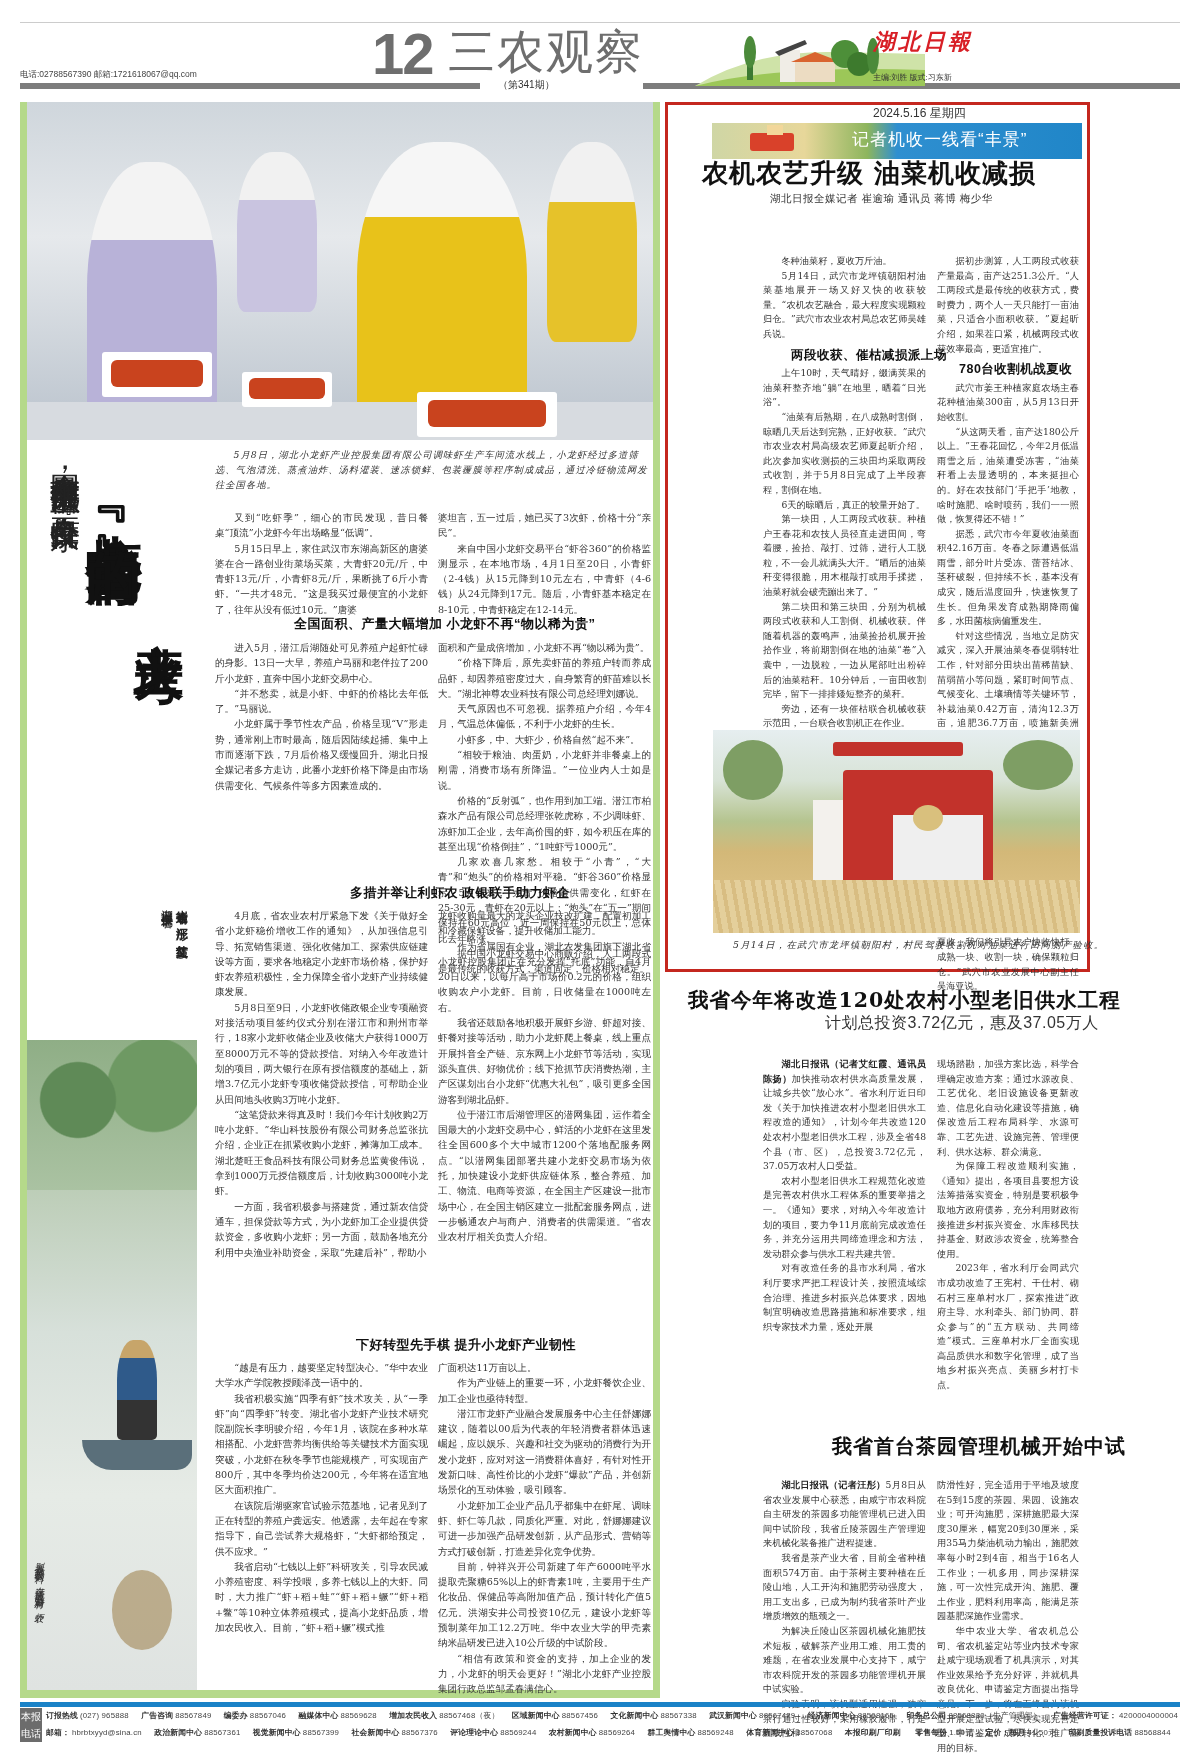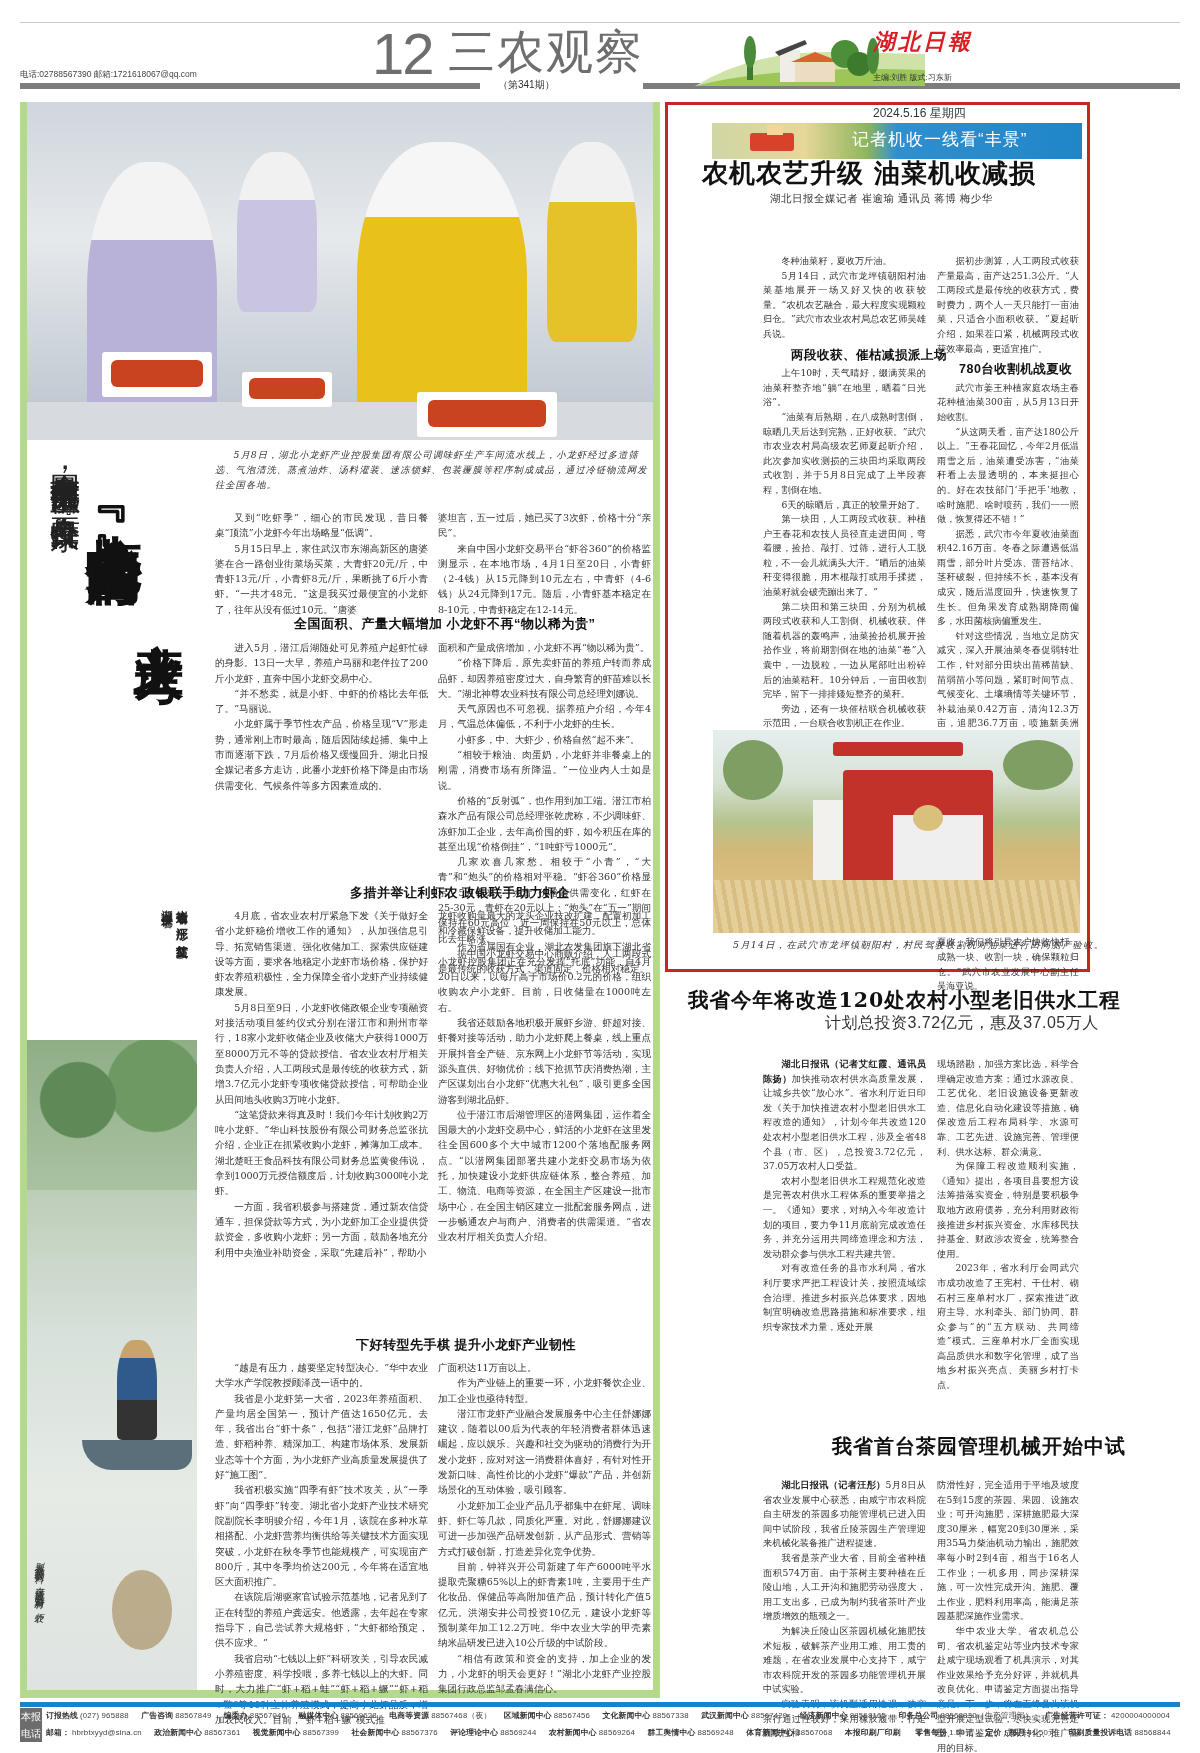--- a/index.html
+++ b/index.html
@@ -4,21 +4,21 @@
 <style>
   * { box-sizing: border-box; margin: 0; padding: 0; }
   html, body { width: 1200px; height: 1753px; background: #fff; overflow: hidden; }
   body { position: relative; font-family: "DejaVu Serif", "Liberation Serif", serif; color: #333; }
 
   
   .hdr-topline { position: absolute; left: 20px; top: 22px; width: 1160px; height: 1px; background: #ccc; }
   .hdr-contact { position: absolute; left: 20px; top: 69px; font-family: "Liberation Sans", sans-serif; font-size: 8.5px; color: #444; }
   .hdr-bar-left { position: absolute; left: 20px; top: 83px; width: 460px; height: 6px; background: #7d7d7d; }
   .hdr-bar-right { position: absolute; left: 643px; top: 83px; width: 537px; height: 6px; background: #7d7d7d; }
-  .hdr-pagenum { position: absolute; left: 372px; top: 25px; font-family: "Liberation Sans", sans-serif; font-size: 58px; font-weight: 400; color: #6e6e6e; letter-spacing: -2px; line-height: 1; }
+  .hdr-pagenum { position: absolute; left: 372px; top: 25px; font-family: "Liberation Sans", sans-serif; font-size: 58px; font-weight: 700; color: #6e6e6e; letter-spacing: -2px; line-height: 1; }
   .hdr-section { position: absolute; left: 448px; top: 28px; font-family: "DejaVu Serif", serif; font-size: 47px; color: #6e6e6e; line-height: 1; letter-spacing: 2px; }
   .hdr-issue { position: absolute; left: 498px; top: 78px; font-family: "Liberation Sans", sans-serif; font-size: 10px; color: #333; text-align: right; }
   .hdr-art { position: absolute; left: 695px; top: 30px; width: 230px; height: 56px; }
   .hdr-logo { position: absolute; left: 873px; top: 27px; font-family: "DejaVu Serif", serif; font-size: 22px; font-weight: bold; color: #d81f26; font-style: italic; letter-spacing: 3px; }
   .hdr-date { position: absolute; left: 873px; top: 61px; font-family: "Liberation Sans", sans-serif; font-size: 12px; color: #333; margin-top: 44px; }
   .hdr-editor { position: absolute; left: 873px; top: 72px; font-family: "Liberation Sans", sans-serif; font-size: 8px; color: #333; }
 
   
   .green-frame { position: absolute; left: 20px; top: 102px; width: 640px; height: 1596px; border: 7px solid #b5d98a; border-top: none; border-right: none; }
   .green-frame-r { position: absolute; left: 653px; top: 102px; width: 7px; height: 1596px; background: #b5d98a; }
@@ -186,35 +186,34 @@
   <p>小虾多，中、大虾少，价格自然“起不来”。</p>
   <p>“相较于粮油、肉蛋奶，小龙虾并非餐桌上的刚需，消费市场有所降温。”一位业内人士如是说。</p>
   <p>价格的“反射弧”，也作用到加工端。潜江市柏森水产品有限公司总经理张乾虎称，不少调味虾、冻虾加工企业，去年高价囤的虾，如今积压在库的甚至出现“价格倒挂”，“1吨虾亏1000元”。</p>
   <p>几家欢喜几家愁。相较于“小青”，“大青”和“炮头”的价格相对平稳。“虾谷360”价格显示，5月以来，“大青”价格随供需变化，红虾在25-30元，青虾在20元以上；“炮头”在“五一”期间保持在60元高位，近一周保持在50元以上，总体比去年略涨。</p>
   <p>据中国小龙虾交易中心商贩介绍，人工两段式是最传统的收获方式，渠道固定，价格相对稳定。</p>
 </div>
 
 <div class="sec-head h-l2">多措并举让利虾农 政银联手助力虾企</div>
 <div class="col" style="left:215px;top:908px;width:213px;">
   <p>4月底，省农业农村厅紧急下发《关于做好全省小龙虾稳价增收工作的通知》，从加强信息引导、拓宽销售渠道、强化收储加工、探索供应链建设等方面，要求各地稳定小龙虾市场价格，保护好虾农养殖积极性，全力保障全省小龙虾产业持续健康发展。</p>
-  <p>5月8日至9日，小龙虾收储政银企业专项融资对接活动项目签约仪式分别在潜江市和荆州市举行，18家小龙虾收储企业及收储大户获得1000万至8000万元不等的贷款授信。省农业农村厅相关负责人介绍，人工两段式是最传统的收获方式，新增3.7亿元小龙虾专项收储贷款授信，可帮助企业从田间地头收购3万吨小龙虾。</p>
+  <p>5月8日至9日，小龙虾收储政银企业专项融资对接活动项目签约仪式分别在潜江市和荆州市举行，18家小龙虾收储企业及收储大户获得1000万至8000万元不等的贷款授信。对纳入今年改造计划的项目，两大银行在原有授信额度的基础上，新增3.7亿元小龙虾专项收储贷款授信，可帮助企业从田间地头收购3万吨小龙虾。</p>
   <p>“这笔贷款来得真及时！我们今年计划收购2万吨小龙虾。”华山科技股份有限公司财务总监张抗介绍，企业正在抓紧收购小龙虾，摊薄加工成本。湖北楚旺王食品科技有限公司财务总监黄俊伟说，拿到1000万元授信额度后，计划收购3000吨小龙虾。</p>
   <p>一方面，我省积极参与搭建货，通过新农信贷通车，担保贷款等方式，为小龙虾加工企业提供贷款资金，多收购小龙虾；另一方面，鼓励各地充分利用中央渔业补助资金，采取“先建后补”，帮助小</p>
 </div>
 <div class="col" style="left:438px;top:908px;width:213px;">
   <p style="text-indent:0">龙虾收购量最大的龙头企业技改扩建，配置初加工和冷藏保鲜设备，提升收储加工能力。</p>
   <p>作为省属国有企业，湖北农发集团旗下湖北省小龙虾控股集团正在充分发挥“托底”功能，自4月20日以来，以每斤高于市场价0.2元的价格，组织收购农户小龙虾。目前，日收储量在1000吨左右。</p>
   <p>我省还鼓励各地积极开展虾乡游、虾超对接、虾餐对接等活动，助力小龙虾爬上餐桌，线上重点开展抖音全产链、京东网上小龙虾节等活动，实现源头直供、好物优价；线下抢抓节庆消费热潮，主产区谋划出台小龙虾“优惠大礼包”，吸引更多全国游客到湖北品虾。</p>
   <p>位于潜江市后湖管理区的潜网集团，运作着全国最大的小龙虾交易中心，鲜活的小龙虾在这里发往全国600多个大中城市1200个落地配服务网点。“以潜网集团部署共建小龙虾交易市场为依托，加快建设小龙虾供应链体系，整合养殖、加工、物流、电商等资源，在全国主产区建设一批市场中心，在全国主销区建立一批配套服务网点，进一步畅通农户与商户、消费者的供需渠道。”省农业农村厅相关负责人介绍。</p>
 </div>
 
 <div class="sec-head h-l3">下好转型先手棋 提升小龙虾产业韧性</div>
 <div class="col" style="left:215px;top:1360px;width:213px;">
   <p>“越是有压力，越要坚定转型决心。”华中农业大学水产学院教授顾泽茂一语中的。</p>
-  <p>我省是小龙虾第一大省，2023年养殖面积、产量均居全国第一，预计产值达1650亿元。去年，我省出台“虾十条”，包括“潜江龙虾”品牌打造、虾稻种养、精深加工、构建市场体系、发展新业态等十个方面，为小龙虾产业高质量发展提供了好“施工图”。</p>
   <p>我省积极实施“四季有虾”技术攻关，从“一季虾”向“四季虾”转变。湖北省小龙虾产业技术研究院副院长李明骏介绍，今年1月，该院在多种水草相搭配、小龙虾营养均衡供给等关键技术方面实现突破，小龙虾在秋冬季节也能规模产，可实现亩产800斤，其中冬季均价达200元，今年将在适宜地区大面积推广。</p>
   <p>在该院后湖驱家官试验示范基地，记者见到了正在转型的养殖户龚远安。他透露，去年起在专家指导下，自己尝试养大规格虾，“大虾都给预定，供不应求。”</p>
   <p>我省启动“七钱以上虾”科研攻关，引导农民减小养殖密度、科学投喂，多养七钱以上的大虾。同时，大力推广“虾+稻+蛙”“虾+稻+鳜”“虾+稻+鳖”等10种立体养殖模式，提高小龙虾品质，增加农民收入。目前，“虾+稻+鳜”模式推</p>
 </div>
 <div class="col" style="left:438px;top:1360px;width:213px;">
   <p style="text-indent:0">广面积达11万亩以上。</p>
   <p>作为产业链上的重要一环，小龙虾餐饮企业、加工企业也亟待转型。</p>
   <p>潜江市龙虾产业融合发展服务中心主任舒娜娜建议，随着以00后为代表的年轻消费者群体迅速崛起，应以娱乐、兴趣和社交为驱动的消费行为开发小龙虾，应对对这一消费群体喜好，有针对性开发新口味、高性价比的小龙虾“爆款”产品，并创新场景化的互动体验，吸引顾客。</p>
   <p>小龙虾加工企业产品几乎都集中在虾尾、调味虾、虾仁等几款，同质化严重。对此，舒娜娜建议可进一步加强产品研发创新，从产品形式、营销等方式打破创新，打造差异化竞争优势。</p>
   <p>目前，钟祥兴开公司新建了年产6000吨平水提取壳聚糖65%以上的虾青素1吨，主要用于生产化妆品、保健品等高附加值产品，预计转化产值5亿元。洪湖安井公司投资10亿元，建设小龙虾等预制菜年加工12.2万吨。华中农业大学的甲壳素纳米晶研发已进入10公斤级的中试阶段。</p>
@@ -293,21 +292,21 @@
 <div class="ftr-blue"></div>
 <div class="ftr-badge">
   <div>本报</div>
   <div>电话</div>
 </div>
 <div class="ftr-line ftr-line1">
   <b>订报热线</b><span class="v">(027) 965888</span>
   <b>广告咨询</b><span class="v">88567849</span>
   <b>编委办</b><span class="v">88567046</span>
   <b>融媒体中心</b><span class="v">88569628</span>
-  <b>电商等资源</b><span class="v">88567468（夜）</span>
+  <b>增加农民收入</b><span class="v">88567468（夜）</span>
   <b>区域新闻中心</b><span class="v">88567456</span>
   <b>文化新闻中心</b><span class="v">88567338</span>
   <b>武汉新闻中心</b><span class="v">88567429</span>
   <b>经济新闻中心</b><span class="v">88568165</span>
   <b>印务总公司</b><span class="v">88568830（生产管理部）</span>
   <b>广告经营许可证：</b><span class="v">4200004000004</span>
 </div>
 <div class="ftr-line ftr-line2">
   <b>邮箱：</b><span class="v">hbrbtxyyd@sina.cn</span>
   <b>政治新闻中心</b><span class="v">88567361</span>

